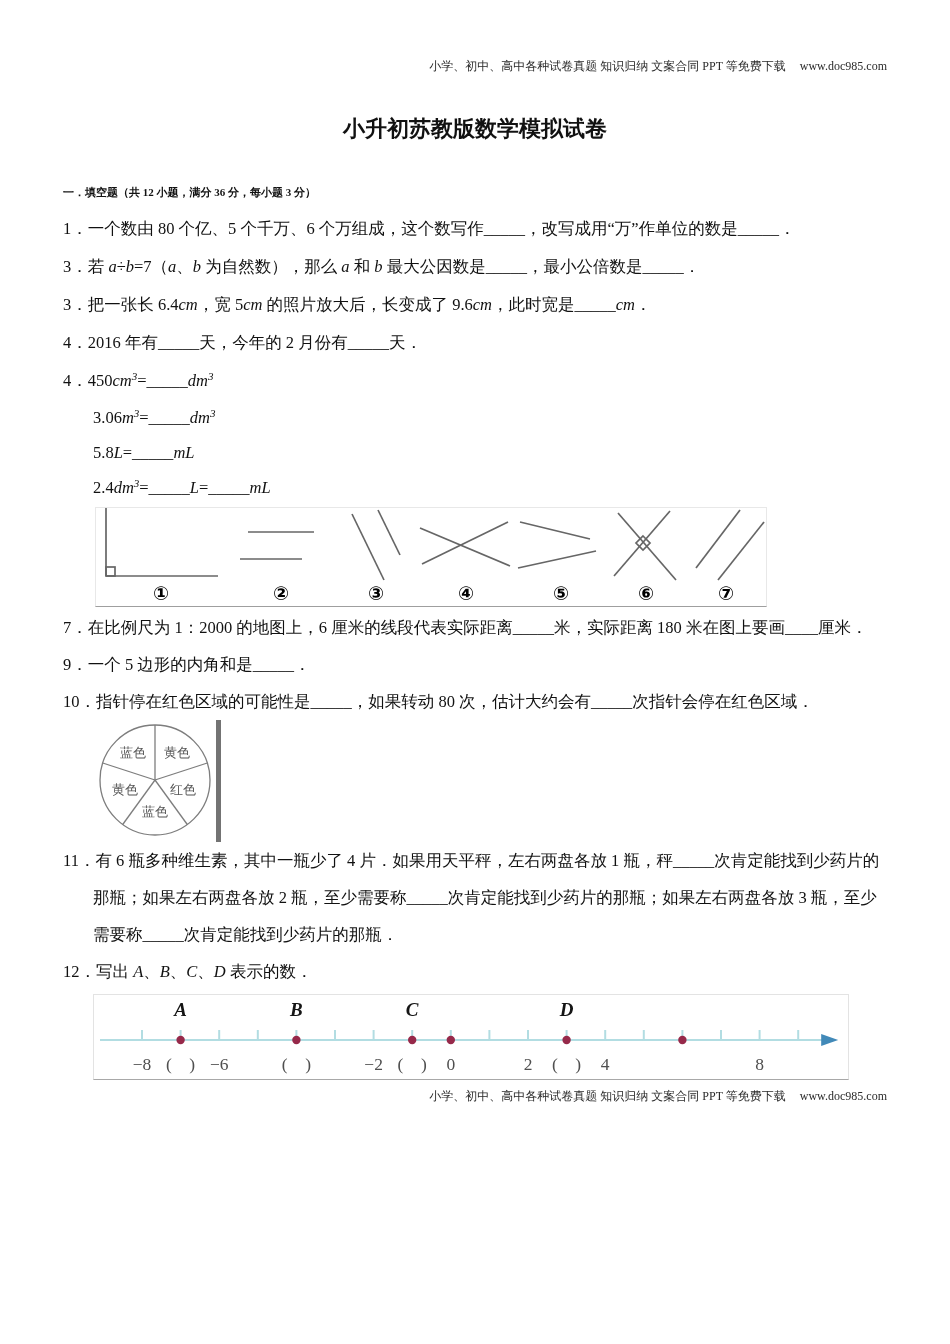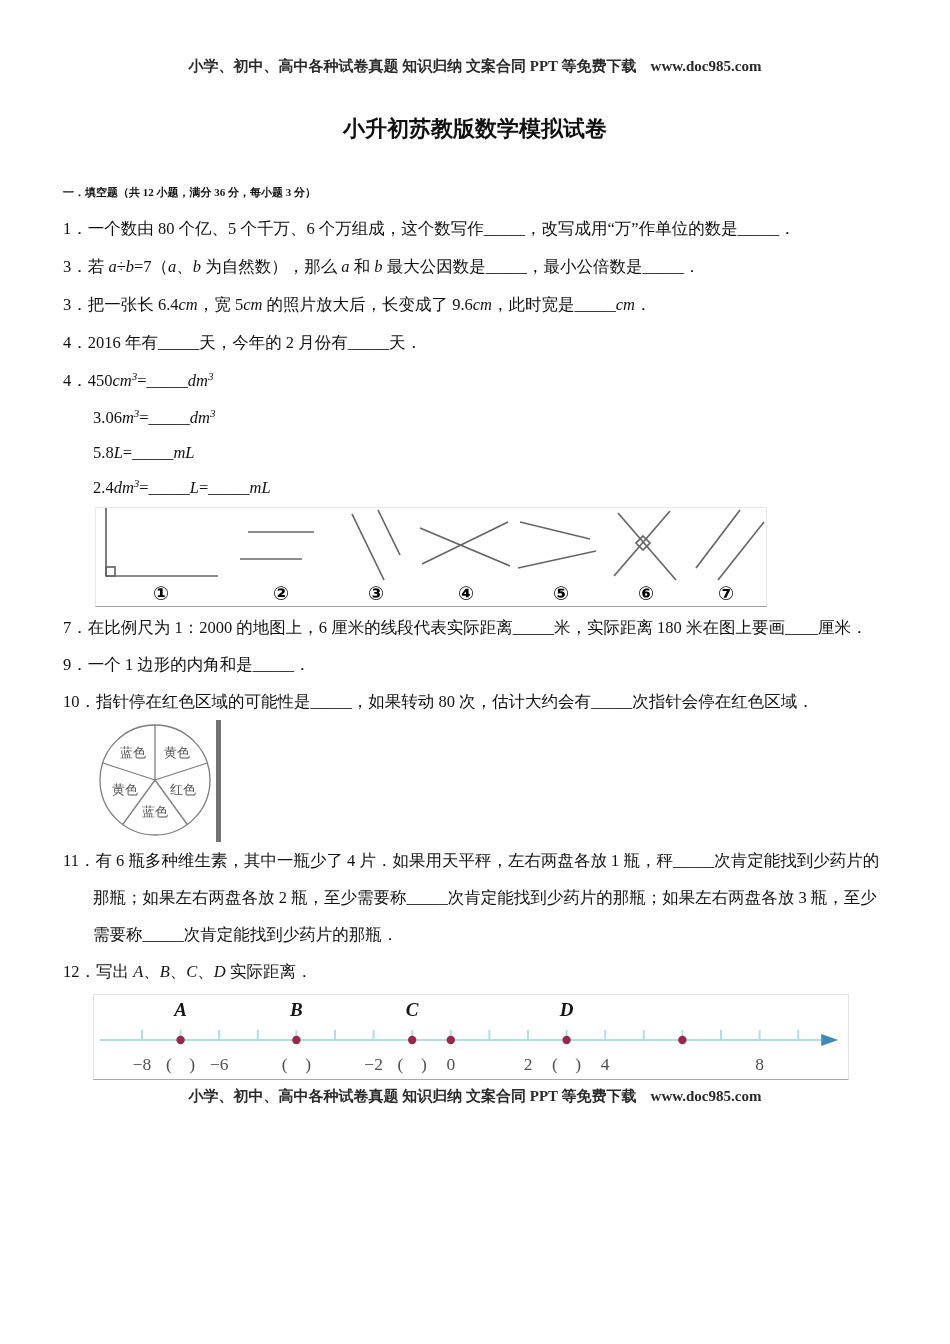--- a/index.html
+++ b/index.html
@@ -1,19 +1,19 @@
 <!DOCTYPE html>
 <html><head>
 <meta charset="utf-8">
 <style>
   html,body{margin:0;padding:0;background:#fff;}
   .page{position:relative;width:950px;height:1344px;box-sizing:border-box;
         padding:56px 63px 0;overflow:hidden;background:#fff;
         font-family:"Liberation Serif","DejaVu Serif",serif;color:#111;}
-  .doc-note{text-align:center;font-size:15px;line-height:20px;color:#2a2a2a;white-space:nowrap;font-weight:bold;}
+  .doc-note{text-align:right;font-size:12px;line-height:20px;color:#2a2a2a;white-space:nowrap;}
   .doc-note .url{margin-left:14px;}
   .title{text-align:center;font-size:22px;font-weight:bold;line-height:30px;margin:38px 0 0;}
   .section-heading{font-size:11px;font-weight:bold;line-height:24px;margin:36px 0 6px;}
   p.q{font-size:16.5px;line-height:38px;margin:0;padding-left:30px;text-indent:-30px;}
   p.q.tight{line-height:37px;}
   p.sub{font-size:16.5px;line-height:35px;margin:0;padding-left:30px;text-indent:0;}
   .it{font-style:italic;}
   sup{font-size:11px;line-height:0;}
   
   .fig-lines{margin:2px 0 2px 32px;width:672px;height:100px;box-sizing:border-box;
@@ -107,41 +107,41 @@
     <div class="lg" style="width:80px">
       <svg width="80" height="74" viewBox="0 0 80 74">
         <line x1="10" y1="60" x2="54" y2="2"></line>
           <line x1="32" y1="72" x2="78" y2="14"></line>
       </svg>
       <div class="lg-label">⑦</div>
     </div>
   </div>
 
   <p class="q tight"><span>7．在比例尺为 1：2000 的地图上，6 厘米的线段代表实际距离_____米，实际距离 180 米在图上要画____厘米．</span></p>
-  <p class="q tight"><span>9．一个 1 边形的内角和是_____．</span></p>
+  <p class="q tight"><span>9．一个 5 边形的内角和是_____．</span></p>
   <p class="q tight"><span>10．指针停在红色区域的可能性是_____，如果转动 80 次，估计大约会有_____次指针会停在红色区域．</span></p>
 
   <div class="fig-spinner">
     <svg width="122" height="120" viewBox="0 0 122 120">
       <circle class="spin-stroke" cx="60" cy="60" r="55"></circle>
       <line class="spin-stroke" x1="60" y1="60" x2="60" y2="5"></line>
       <line class="spin-stroke" x1="60" y1="60" x2="112.3" y2="43"></line>
       <line class="spin-stroke" x1="60" y1="60" x2="92.3" y2="104.5"></line>
       <line class="spin-stroke" x1="60" y1="60" x2="27.7" y2="104.5"></line>
       <line class="spin-stroke" x1="60" y1="60" x2="7.7" y2="43"></line>
       <text class="spin-label" x="38" y="37" text-anchor="middle">蓝色</text>
       <text class="spin-label" x="82" y="37" text-anchor="middle">黄色</text>
       <text class="spin-label" x="88" y="74" text-anchor="middle">红色</text>
       <text class="spin-label" x="60" y="96" text-anchor="middle">蓝色</text>
       <text class="spin-label" x="30" y="74" text-anchor="middle">黄色</text>
     </svg>
   </div>
 
   <p class="q tight"><span>11．有 6 瓶多种维生素，其中一瓶少了 4 片．如果用天平秤，左右两盘各放 1 瓶，秤_____次肯定能找到少药片的那瓶；如果左右两盘各放 2 瓶，至少需要称_____次肯定能找到少药片的那瓶；如果左右两盘各放 3 瓶，至少需要称_____次肯定能找到少药片的那瓶．</span></p>
-  <p class="q tight"><span>12．写出 </span><span class="it">A</span><span>、</span><span class="it">B</span><span>、</span><span class="it">C</span><span>、</span><span class="it">D</span><span> 实际距离．</span></p>
+  <p class="q tight"><span>12．写出 </span><span class="it">A</span><span>、</span><span class="it">B</span><span>、</span><span class="it">C</span><span>、</span><span class="it">D</span><span> 表示的数．</span></p>
 
   <div class="fig-numberline">
     <svg id="nl-svg" width="754" height="84" viewBox="0 0 754 84">
         <line x1="6" y1="45" x2="734.2" y2="45" stroke="#b2dde2" stroke-width="2"></line>
         <line x1="48" y1="35" x2="48" y2="46" stroke="#b2dde2" stroke-width="2"></line>
         <line x1="86.6" y1="35" x2="86.6" y2="46" stroke="#b2dde2" stroke-width="2"></line>
         <line x1="125.2" y1="35" x2="125.2" y2="46" stroke="#b2dde2" stroke-width="2"></line>
         <line x1="163.8" y1="35" x2="163.8" y2="46" stroke="#b2dde2" stroke-width="2"></line>
         <line x1="202.4" y1="35" x2="202.4" y2="46" stroke="#b2dde2" stroke-width="2"></line>
         <line x1="241" y1="35" x2="241" y2="46" stroke="#b2dde2" stroke-width="2"></line>

